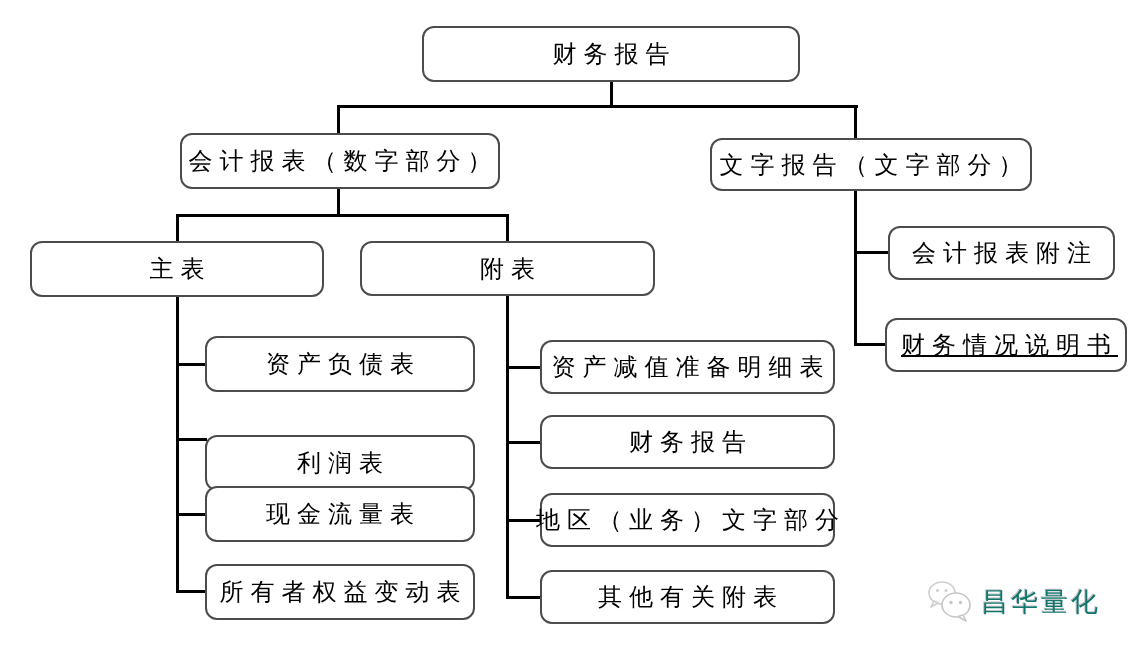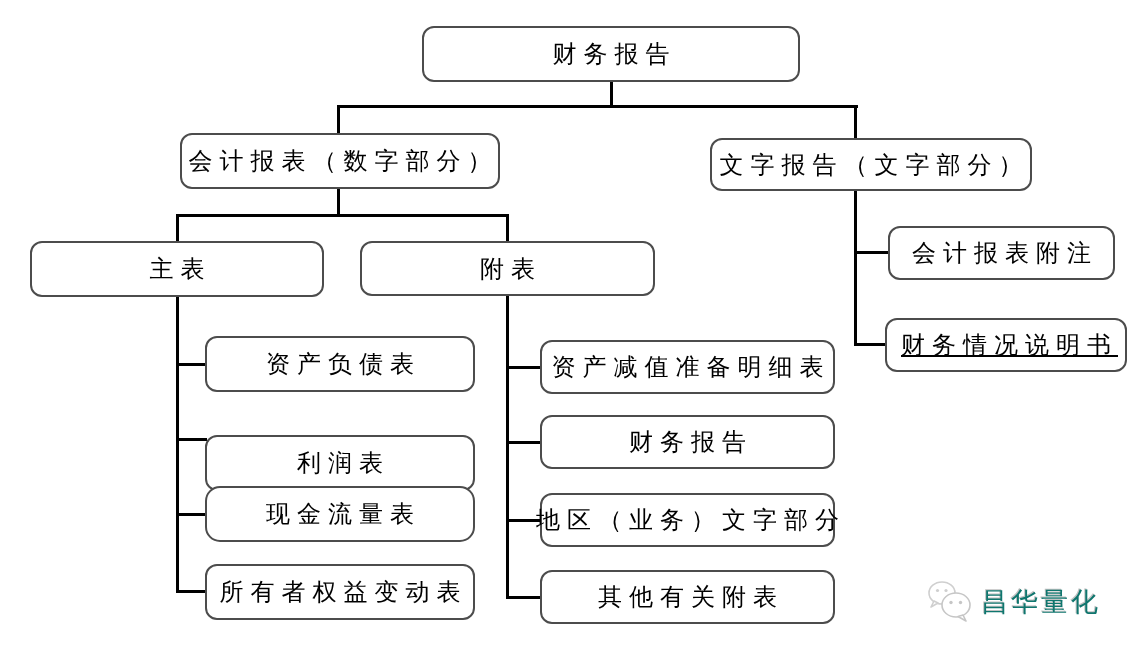--- a/index.html
+++ b/index.html
@@ -81,21 +81,21 @@
   <div class="node" style="left:710px;top:138px;width:322px;height:53px;">文字报告（文字部分）</div>
 
   <div class="node" style="left:30px;top:241px;width:294px;height:56px;">主表</div>
 
   <div class="node" style="left:360px;top:241px;width:295px;height:55px;">附表</div>
 
   <div class="node" style="left:205px;top:336px;width:270px;height:56px;">资产负债表</div>
 
   <div class="node" style="left:205px;top:435px;width:270px;height:56px;">利润表</div>
 
-  <div class="node" style="left:205px;top:486px;width:270px;height:56px;border-radius:15px;">现金流量表</div>
+  <div class="node" style="left:205px;top:486px;width:270px;height:56px;">现金流量表</div>
 
   <div class="node" style="left:205px;top:564px;width:270px;height:56px;">所有者权益变动表</div>
 
   <div class="node" style="left:540px;top:340px;width:295px;height:54px;">资产减值准备明细表</div>
 
   <div class="node" style="left:540px;top:415px;width:295px;height:54px;">财务报告</div>
 
   <div class="node" style="left:540px;top:493px;width:295px;height:54px;">地区（业务）文字部分</div>
 
   <div class="node" style="left:540px;top:570px;width:295px;height:54px;">其他有关附表</div>

